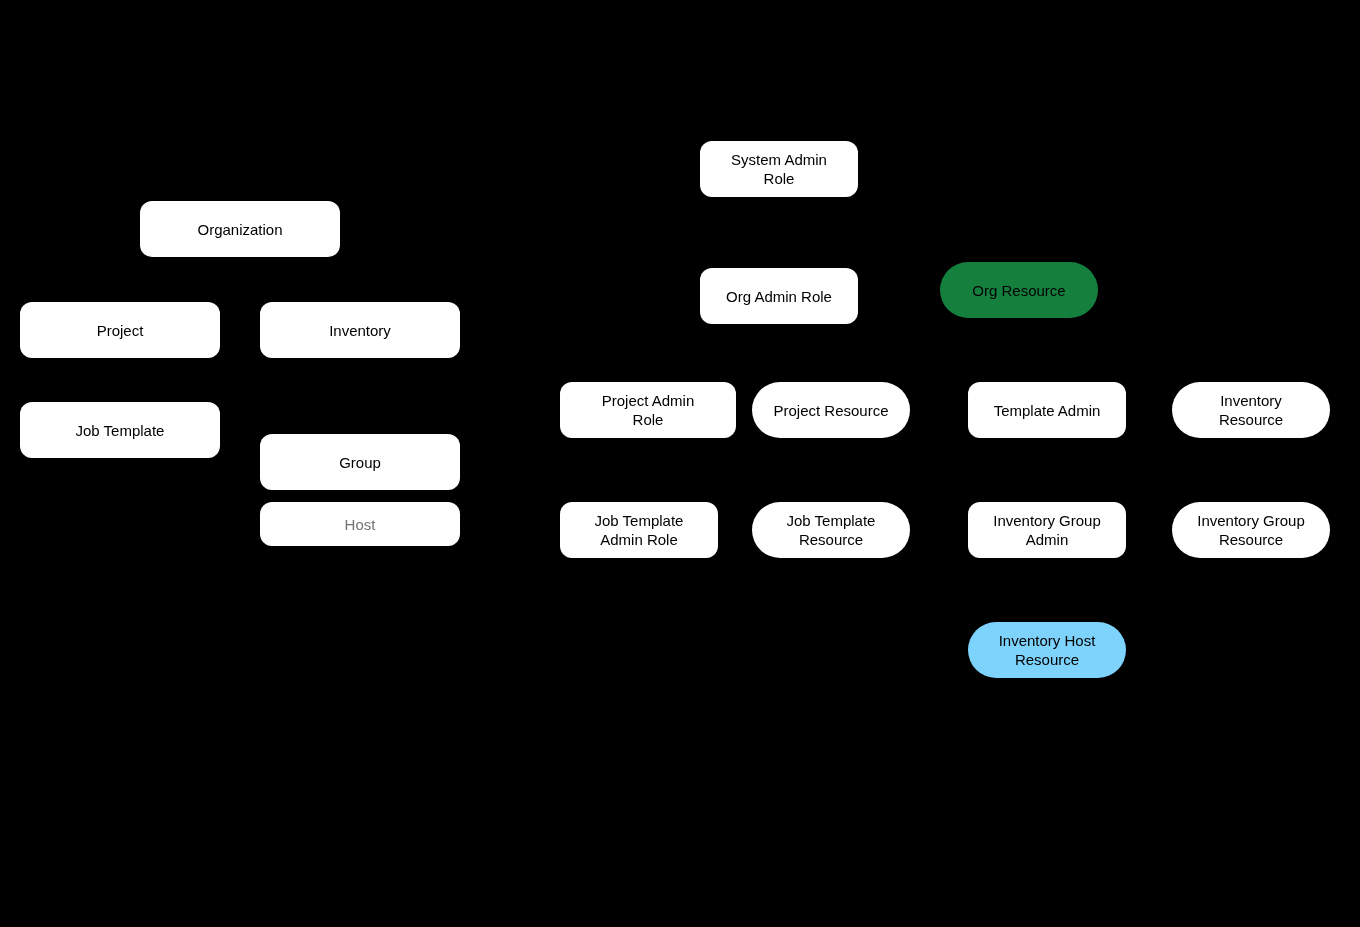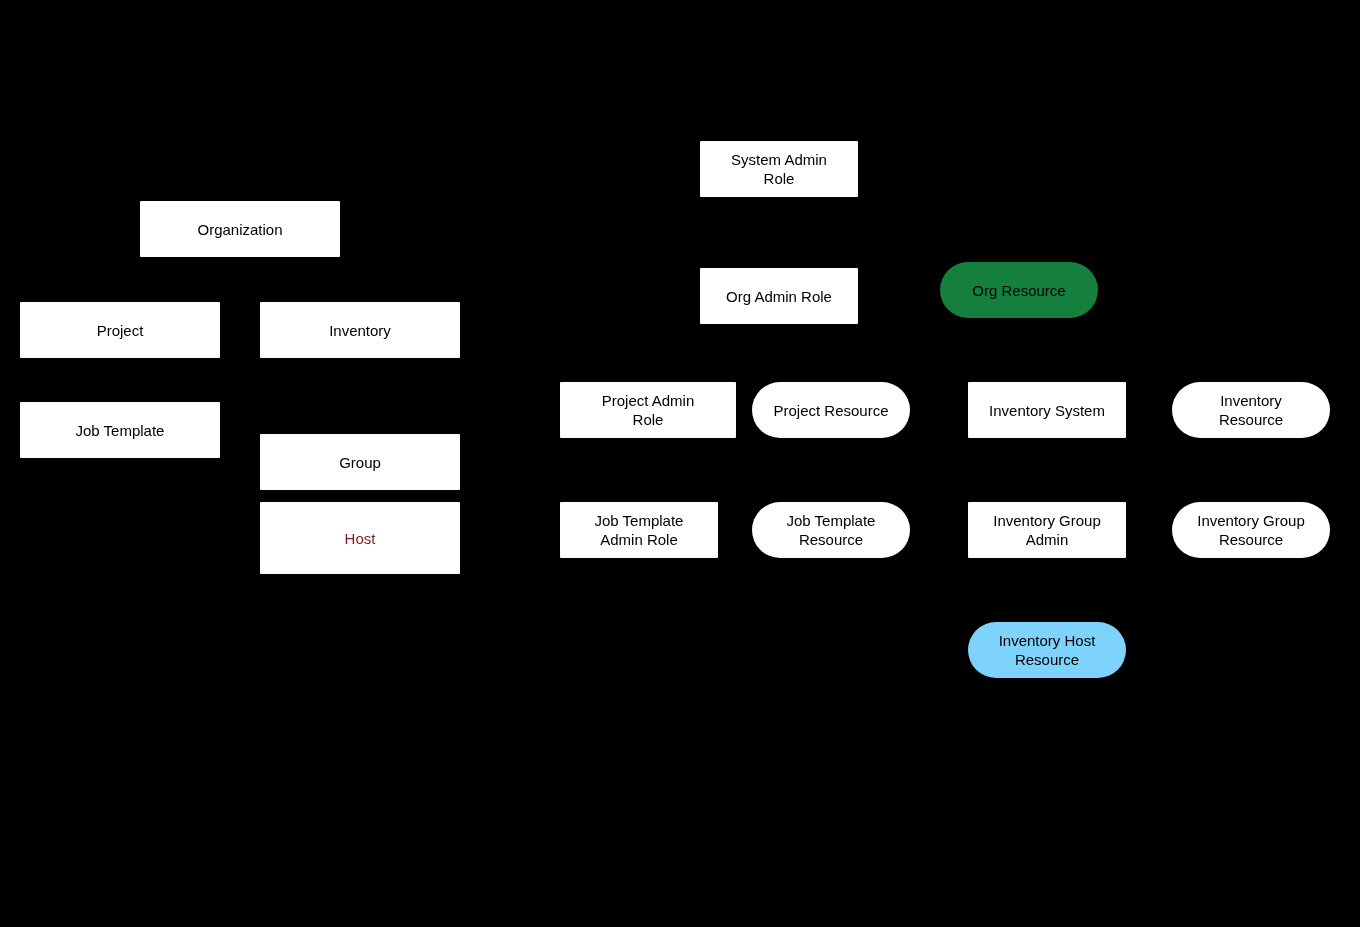--- a/index.html
+++ b/index.html
@@ -23,44 +23,44 @@
     align-items: center;
     justify-content: center;
     text-align: center;
     font-size: 15px;
     line-height: 19px;
     box-sizing: border-box;
     padding: 2px 6px;
     white-space: pre-line;
   }
   .rect {
-    border-radius: 1px;
+    border-radius: 12px;
   }
   .pill {
     border-radius: 999px;
   }
 </style>
 </head>
 <body>
 
 <div id="canvas" style="background: rgb(0, 0, 0);">
     <div class="node rect" style="left: 140px; top: 201px; width: 200px; height: 56px; background: rgb(255, 255, 255); color: rgb(0, 0, 0);">Organization</div>
     <div class="node rect" style="left: 20px; top: 302px; width: 200px; height: 56px; background: rgb(255, 255, 255); color: rgb(0, 0, 0);">Project</div>
     <div class="node rect" style="left: 260px; top: 302px; width: 200px; height: 56px; background: rgb(255, 255, 255); color: rgb(0, 0, 0);">Inventory</div>
     <div class="node rect" style="left: 20px; top: 402px; width: 200px; height: 56px; background: rgb(255, 255, 255); color: rgb(0, 0, 0);">Job Template</div>
     <div class="node rect" style="left: 260px; top: 402px; width: 200px; height: 56px; background: rgb(255, 255, 255); color: rgb(0, 0, 0); margin-top: 32px;">Group</div>
-    <div class="node rect" style="left: 260px; top: 502px; width: 200px; height: 72px; background: rgb(255, 255, 255); color: #7f1d1d;">Host</div>
+    <div class="node rect" style="left: 260px; top: 502px; width: 200px; height: 44px; background: rgb(255, 255, 255); color: #737373;">Host</div>
     <div class="node rect" style="left: 700px; top: 141px; width: 158px; height: 56px; background: rgb(255, 255, 255); color: rgb(0, 0, 0);">System Admin
 Role</div>
     <div class="node rect" style="left: 700px; top: 268px; width: 158px; height: 56px; background: rgb(255, 255, 255); color: rgb(0, 0, 0);">Org Admin Role</div>
     <div class="node pill" style="left: 940px; top: 262px; width: 158px; height: 56px; background: #15803d; color: rgb(0, 0, 0);">Org Resource</div>
     <div class="node rect" style="left: 560px; top: 382px; width: 176px; height: 56px; background: rgb(255, 255, 255); color: rgb(0, 0, 0);">Project Admin
 Role</div>
     <div class="node pill" style="left: 752px; top: 382px; width: 158px; height: 56px; background: rgb(255, 255, 255); color: rgb(0, 0, 0);">Project Resource</div>
-    <div class="node rect" style="left: 968px; top: 382px; width: 158px; height: 56px; background: rgb(255, 255, 255); color: rgb(0, 0, 0);">Inventory System</div>
+    <div class="node rect" style="left: 968px; top: 382px; width: 158px; height: 56px; background: rgb(255, 255, 255); color: rgb(0, 0, 0);">Template Admin</div>
     <div class="node pill" style="left: 1172px; top: 382px; width: 158px; height: 56px; background: rgb(255, 255, 255); color: rgb(0, 0, 0);">Inventory
 Resource</div>
     <div class="node rect" style="left: 560px; top: 502px; width: 158px; height: 56px; background: rgb(255, 255, 255); color: rgb(0, 0, 0);">Job Template
 Admin Role</div>
     <div class="node pill" style="left: 752px; top: 502px; width: 158px; height: 56px; background: rgb(255, 255, 255); color: rgb(0, 0, 0);">Job Template
 Resource</div>
     <div class="node rect" style="left: 968px; top: 502px; width: 158px; height: 56px; background: rgb(255, 255, 255); color: rgb(0, 0, 0);">Inventory Group
 Admin</div>
     <div class="node pill" style="left: 1172px; top: 502px; width: 158px; height: 56px; background: rgb(255, 255, 255); color: rgb(0, 0, 0);">Inventory Group
 Resource</div>

